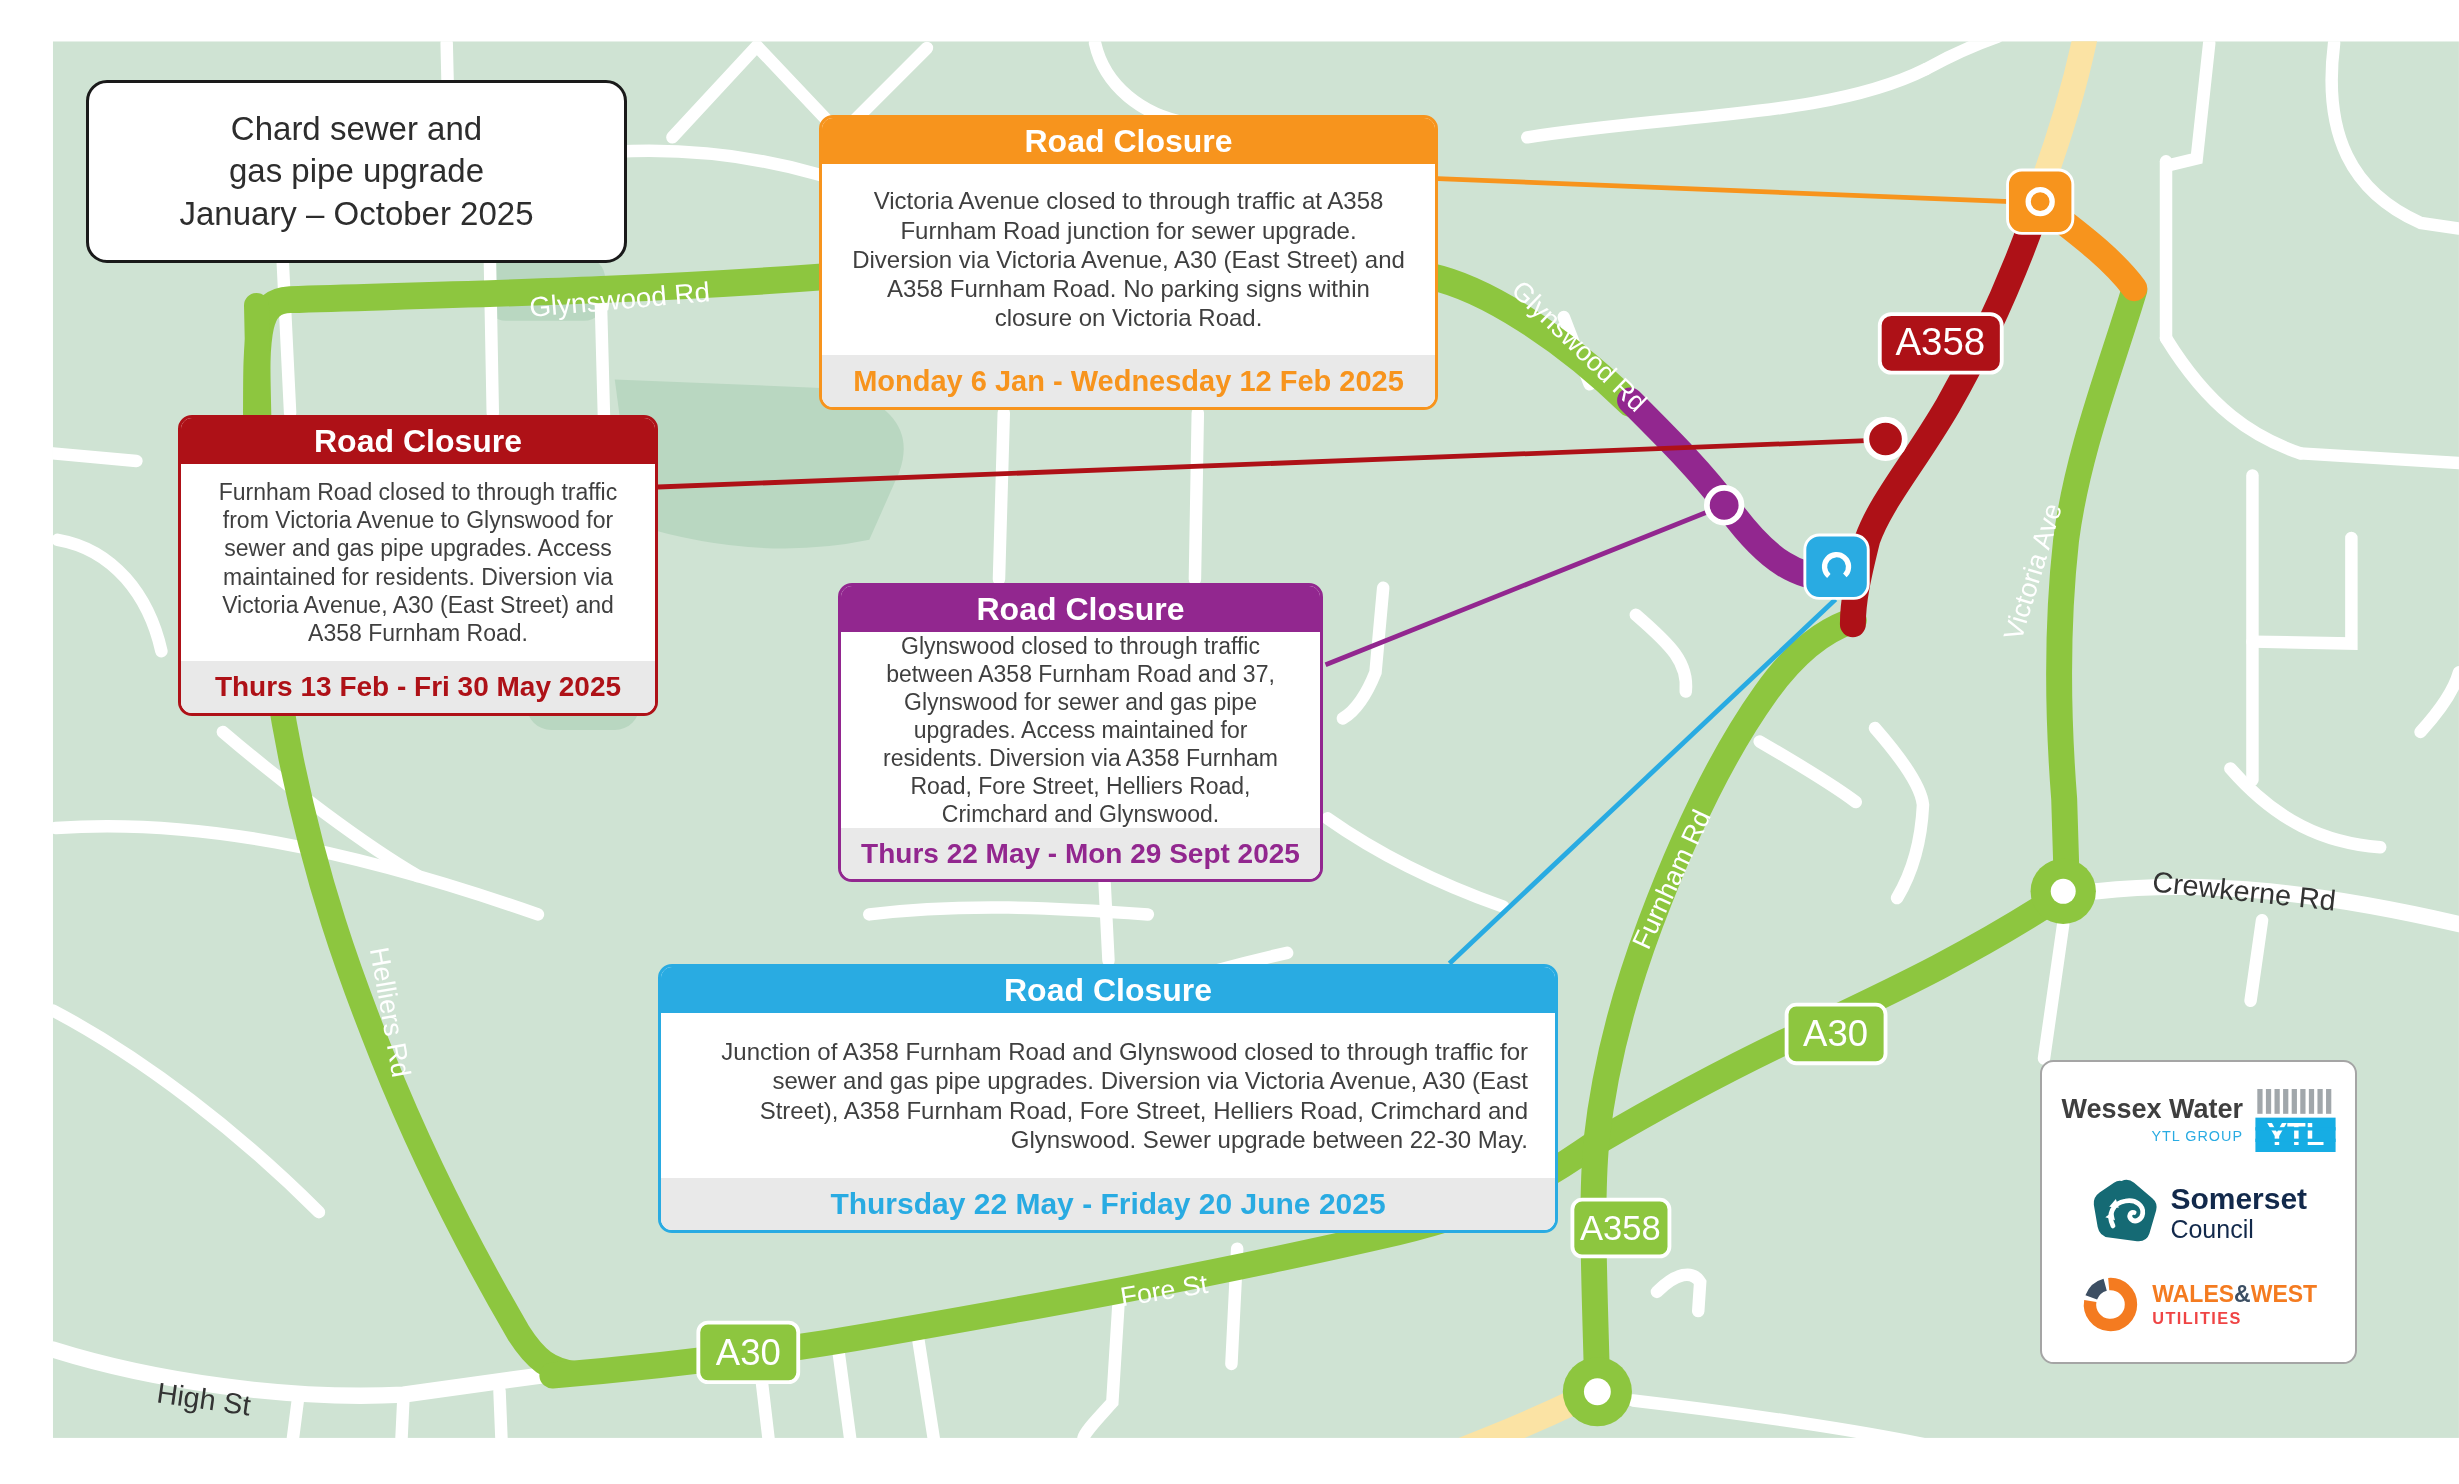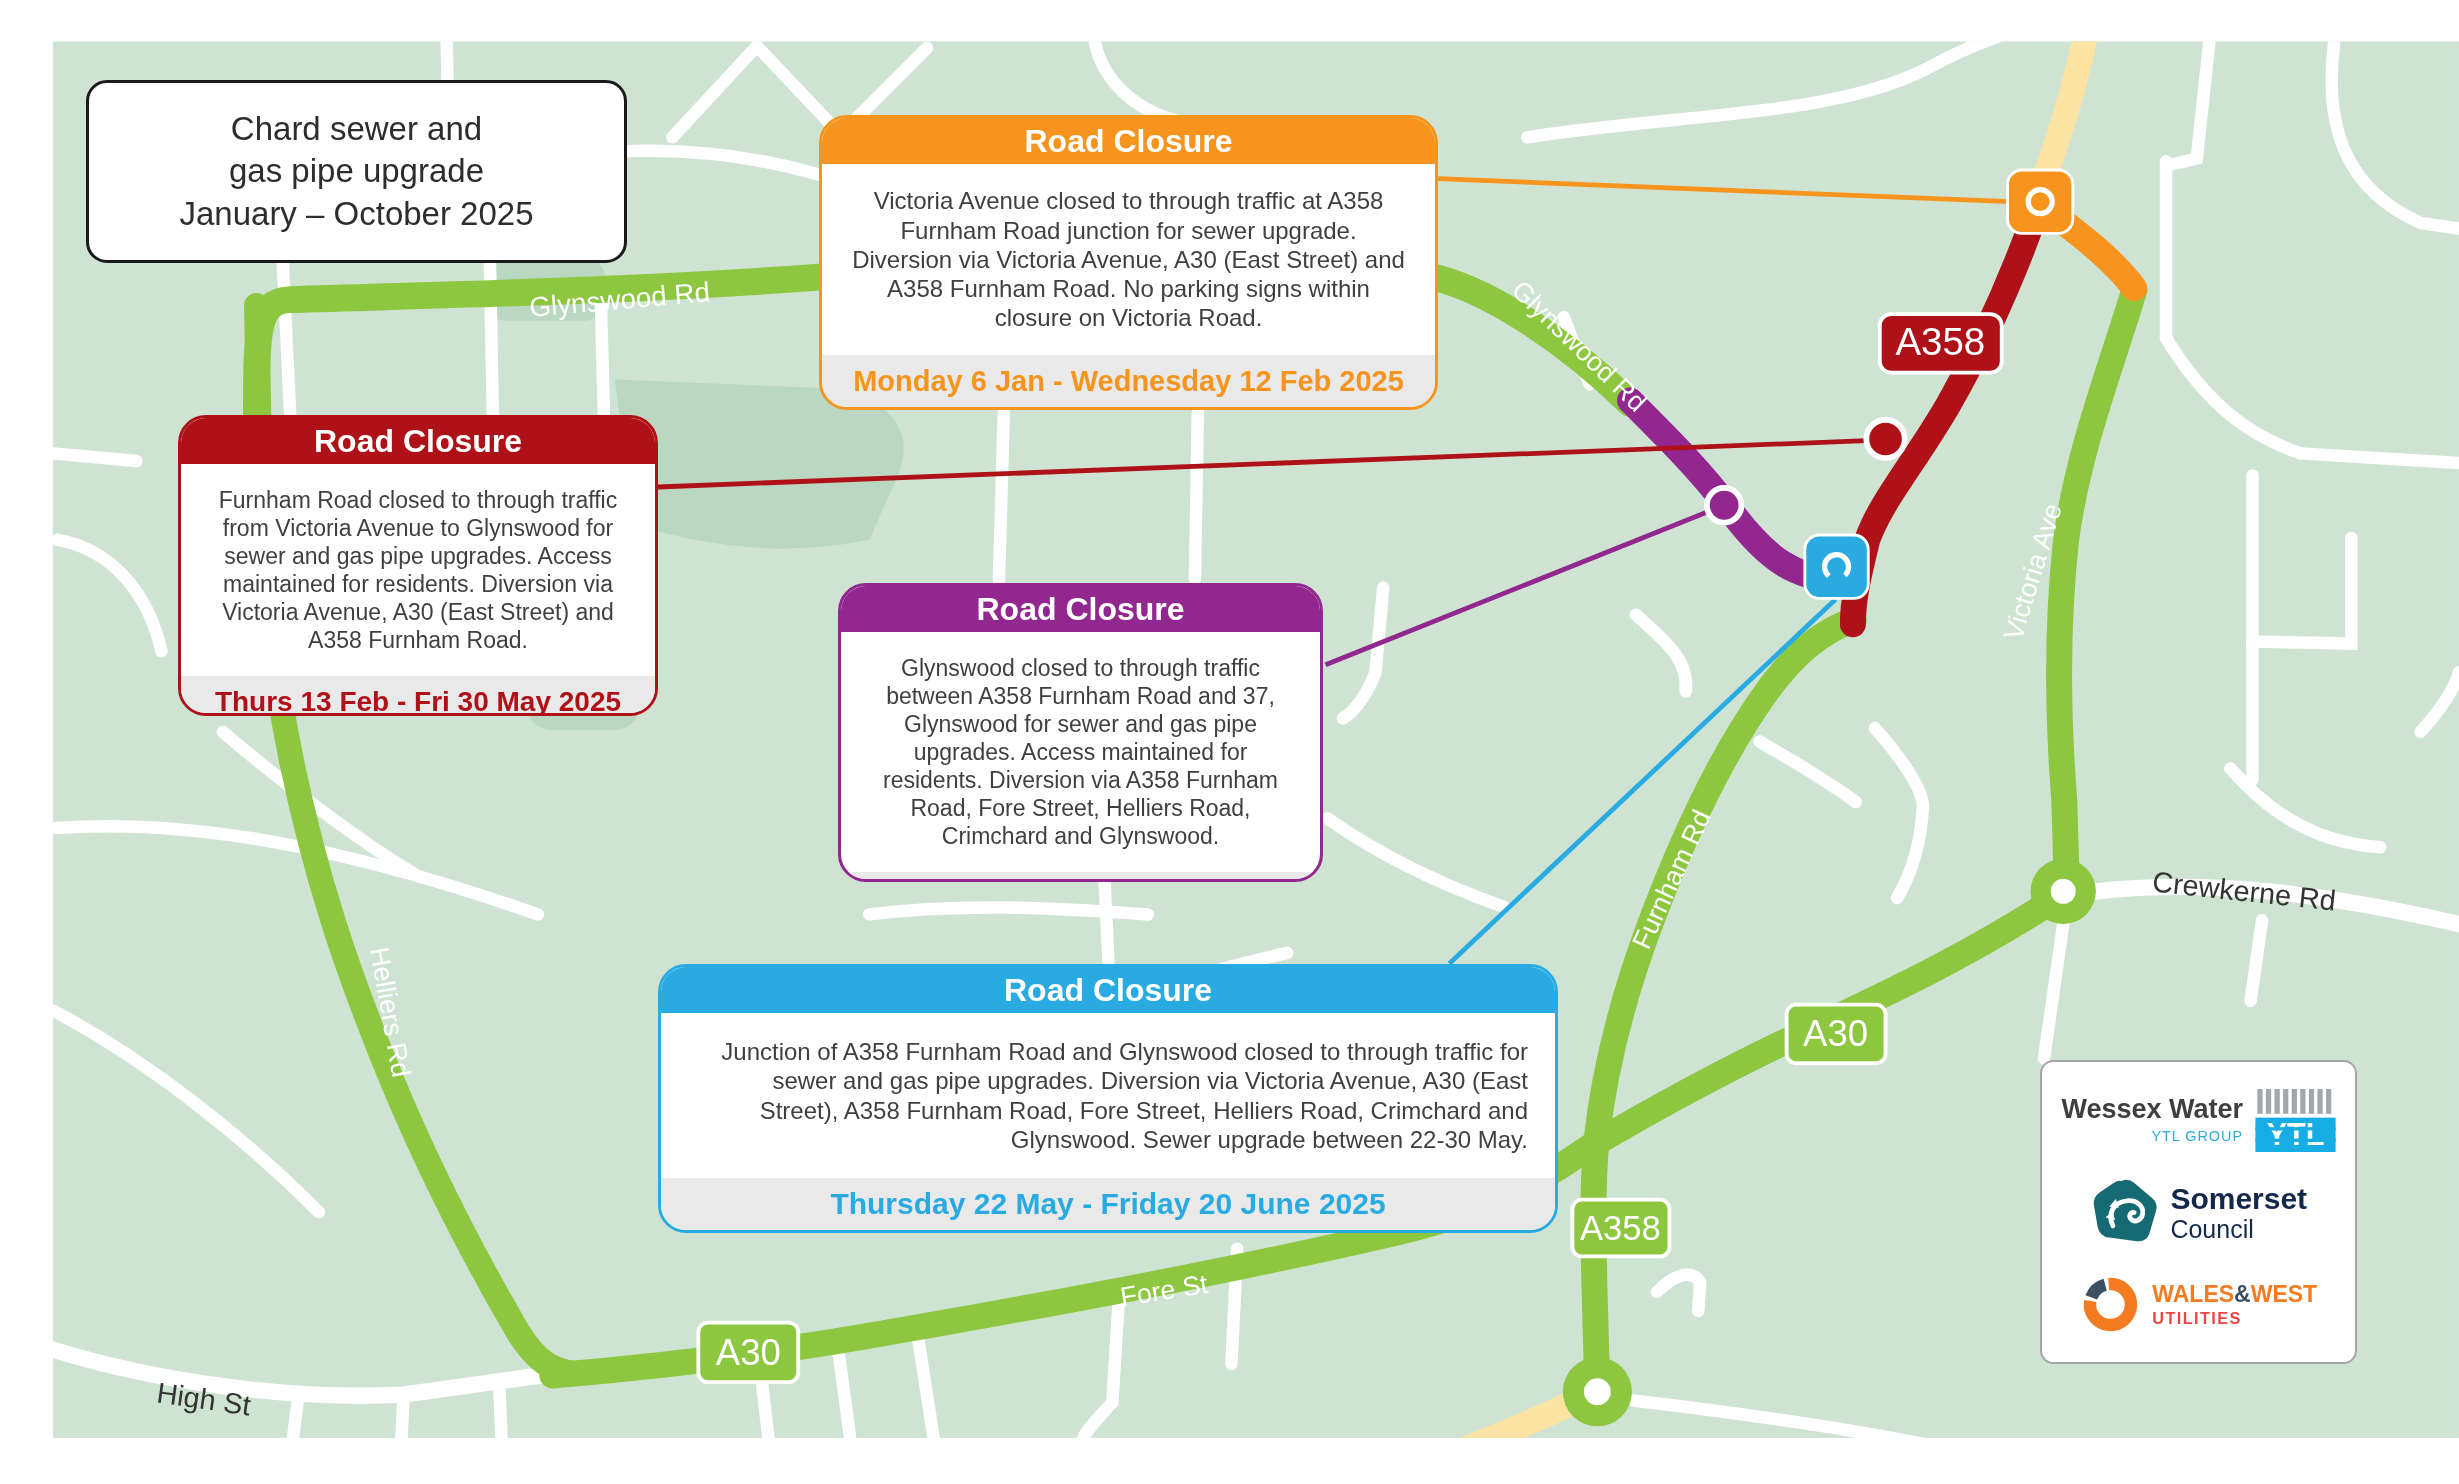--- a/index.html
+++ b/index.html
@@ -1,25 +1,25 @@
 <!DOCTYPE html>
 <html><head>
 <meta charset="utf-8">
 <style>
   html,body{margin:0;padding:0;background:#ffffff;}
   .page{position:relative;width:2459px;height:1484px;background:#ffffff;overflow:hidden;
         font-family:"Liberation Sans", sans-serif;}
   .map-svg{position:absolute;left:0;top:0;z-index:1;}
   
   .closure-box{position:absolute;z-index:3;display:flex;flex-direction:column;
-     background:#ffffff;border-radius:28px;overflow:hidden;box-sizing:border-box;}
+     background:#ffffff;border-radius:14px;overflow:hidden;box-sizing:border-box;}
   .closure-box .hdr{color:#fff;font-weight:bold;font-size:32px;text-align:center;
      display:flex;align-items:center;justify-content:center;flex:0 0 46px;}
   .closure-box .body{flex:1 1 auto;display:flex;align-items:center;justify-content:center;
-     text-align:center;color:#3f3f3f;padding:22px 27px;line-height:1.22;}
+     text-align:center;color:#3f3f3f;padding:0 27px;line-height:1.22;}
   .closure-box .ftr{flex:0 0 52px;background:#e9e9e9;display:flex;align-items:center;
      justify-content:center;font-weight:bold;text-align:center;}
   .title-box{position:absolute;z-index:3;left:86px;top:80px;width:541px;height:183px;
      background:#fff;border:3.8px solid #1a1a1a;border-radius:21px;box-sizing:border-box;
      display:flex;align-items:center;justify-content:center;text-align:center;
      color:#2d2d2d;font-size:33px;line-height:1.28;}
   
   .logo-panel{position:absolute;z-index:3;left:2040px;top:1060px;width:317px;height:304px;
      background:#fff;border:2.9px solid #a5a5a5;border-radius:13.4px;box-sizing:border-box;
      display:flex;flex-direction:column;justify-content:space-around;align-items:center;

